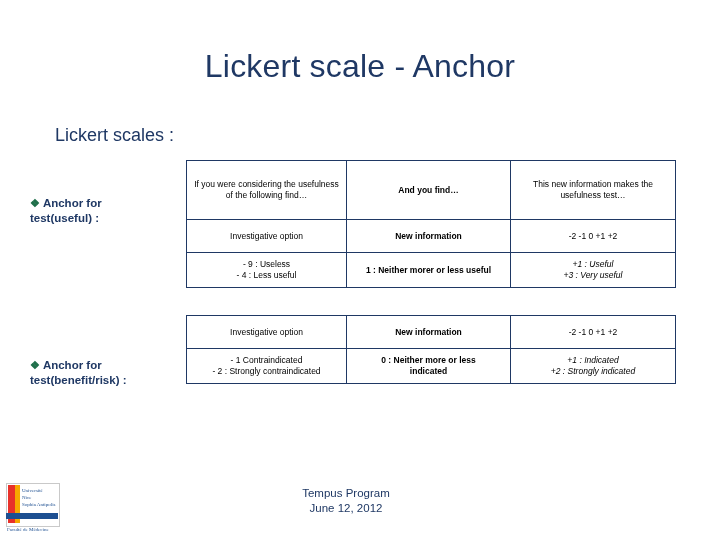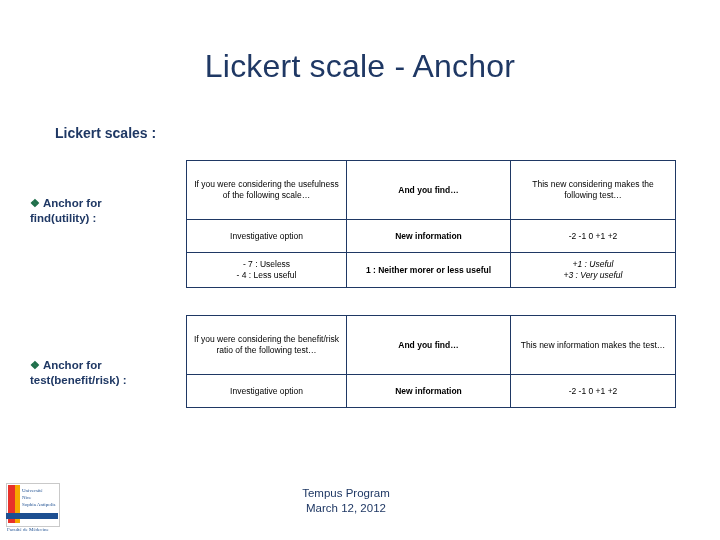--- a/index.html
+++ b/index.html
@@ -22,22 +22,22 @@
     text-align: center;
     font-size: 32px;
     color: #1f3864;
     font-family: "Liberation Sans", sans-serif;
     letter-spacing: 0.2px;
   }
   .lickert-label {
     position: absolute;
     top: 125px;
     left: 55px;
-    font-size: 14px;
-    font-weight: bold;
+    font-size: 18px;
+    font-weight: normal;
     color: #1f3864;
   }
   .anchor-label {
     position: absolute;
     font-size: 11.5px;
     font-weight: bold;
     color: #1f3864;
     line-height: 15px;
     width: 130px;
   }
@@ -137,74 +137,83 @@
 </style>
 </head>
 <body>
 
 <div class="slide-title">Lickert scale - Anchor</div>
 
 <div class="lickert-label">Lickert scales :</div>
 
 <div class="anchor-label anchor-utility">
   <span class="bullet">❖</span><span>Anchor for</span><br>
-  <span>find(utility) :</span>
+  <span>test(useful) :</span>
 </div>
 
 <div class="anchor-label anchor-benefit">
   <span class="bullet">❖</span><span>Anchor for</span><br>
   <span>test(benefit/risk) :</span>
 </div>
 
 <table class="grid t1">
   <tbody>
       <tr class="row-head">
-    <td class="col-a">If you were considering the usefulness of the following scale…</td>
+    <td class="col-a">If you were considering the usefulness of the following find…</td>
     <td class="col-b">And you find…</td>
-    <td class="col-c">This new considering makes the following test…</td>
+    <td class="col-c">This new information makes the usefulness test…</td>
   </tr>
   <tr class="row-opt">
     <td class="col-a">Investigative option</td>
     <td class="col-b">New information</td>
     <td class="col-c">-2  -1  0  +1  +2</td>
   </tr>
   <tr class="row-scale">
     <td class="col-a cell-left">
-      <span class="nowrap-line">- 7 : Useless</span>
+      <span class="nowrap-line">- 9 : Useless</span>
       <span class="nowrap-line">- 4 : Less useful</span>
     </td>
     <td class="col-b">
       <span class="nowrap-line">1 : Neither morer or less useful</span>
     </td>
     <td class="col-c cell-right">
       <span class="nowrap-line">+1 : Useful</span>
       <span class="nowrap-line">+3 : Very useful</span>
     </td>
   </tr>
 </tbody>
   </table>
 
 <table class="grid t2">
   <tbody>
-      <tr class="row-head">
-    <td class="col-a">If you were considering the benefit/risk ratio of the following test…</td>
-    <td class="col-b">And you find…</td>
-    <td class="col-c">This new information makes the test…</td>
-  </tr>
   <tr class="row-opt">
     <td class="col-a">Investigative option</td>
     <td class="col-b">New information</td>
     <td class="col-c">-2  -1  0  +1  +2</td>
   </tr>
+  <tr class="row-scale">
+    <td class="col-a cell-left">
+      <span class="nowrap-line">- 1 Contraindicated</span>
+      <span class="nowrap-line">- 2 : Strongly contraindicated</span>
+    </td>
+    <td class="col-b">
+      <span class="nowrap-line">0 : Neither more or less</span>
+      <span class="nowrap-line">indicated</span>
+    </td>
+    <td class="col-c cell-right">
+      <span class="nowrap-line">+1 : Indicated</span>
+      <span class="nowrap-line">+2 : Strongly indicated</span>
+    </td>
+  </tr>
 </tbody>
   </table>
 
 <div class="footer">
   <span>Tempus Program</span><br>
-  <span>March 12, 2012</span>
+  <span>June 12, 2012</span>
 </div>
 
 <div class="logo">
   <div class="box"></div>
   <div class="bar-left"></div>
   <div class="bar-left2"></div>
   <div class="bar-blue"></div>
   <div class="txt1">
     <span>Université</span><br>
     <span>Nice</span><br>

